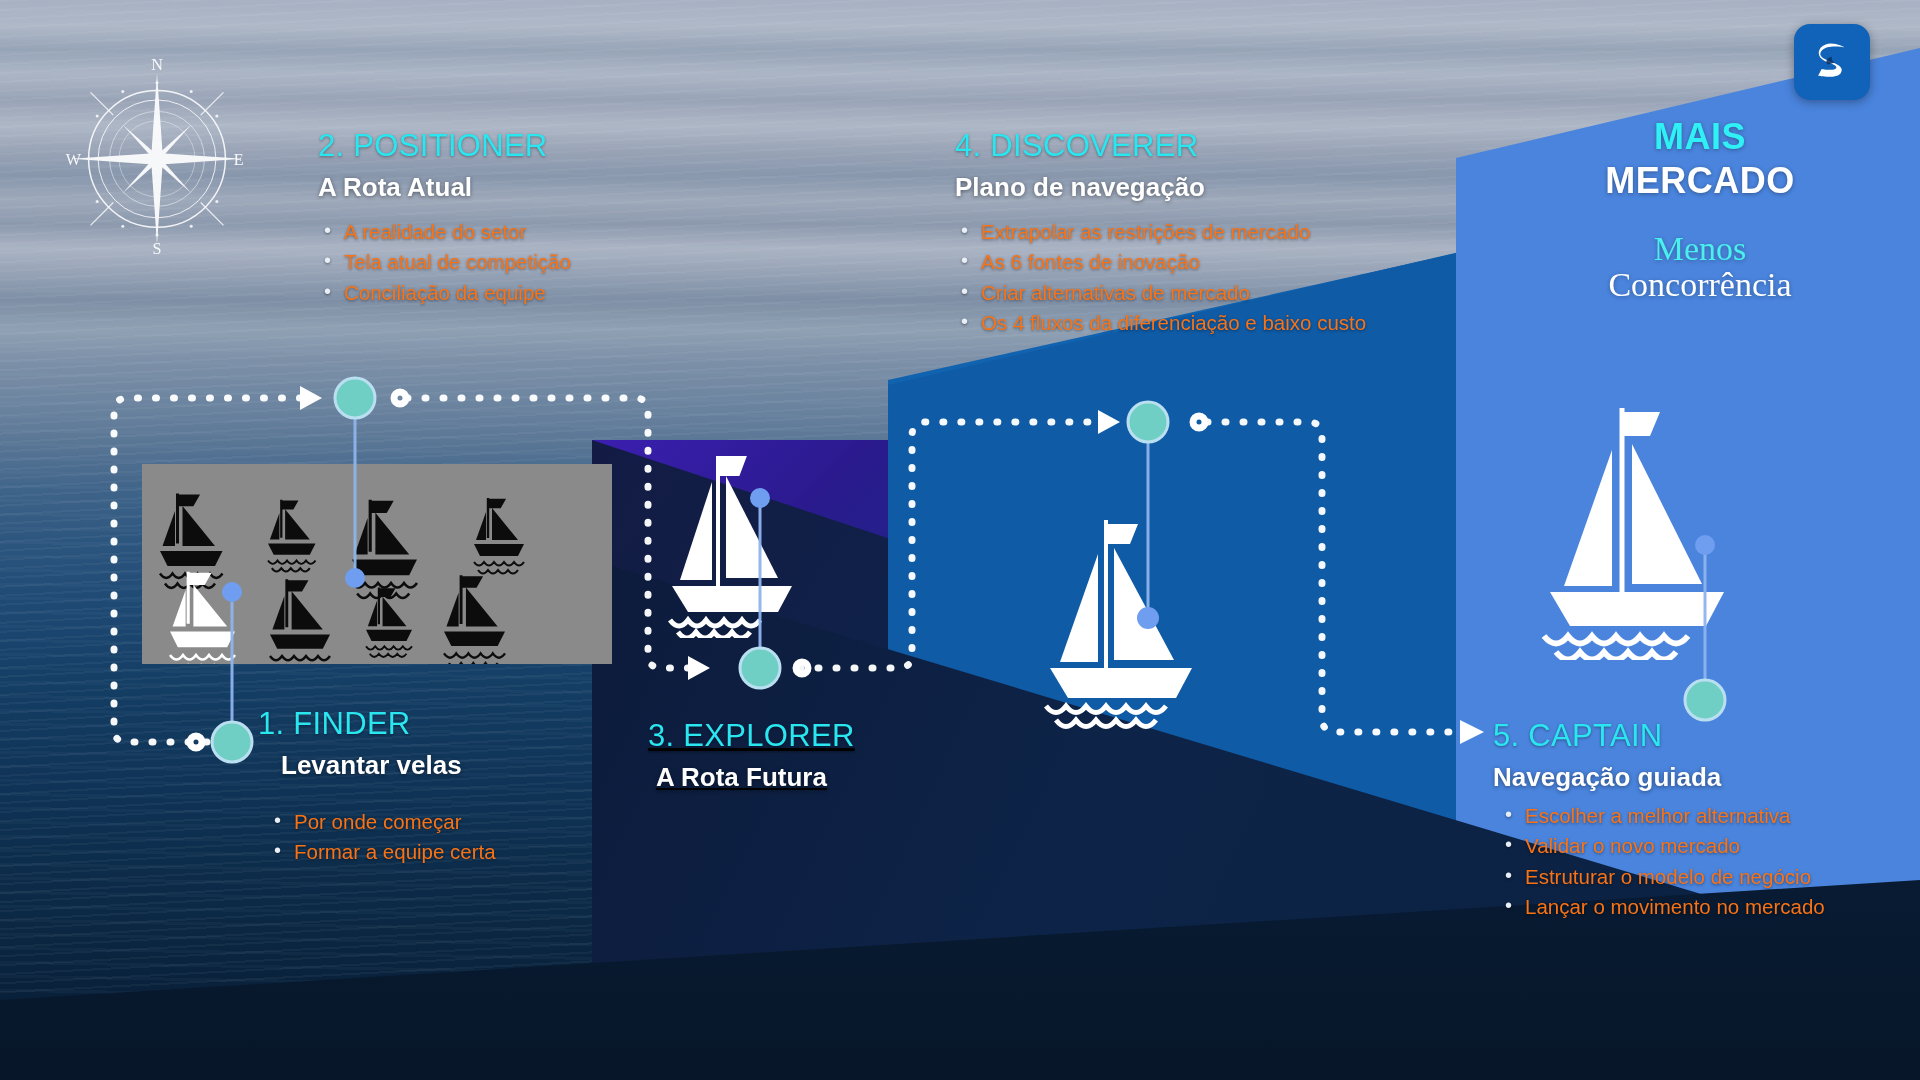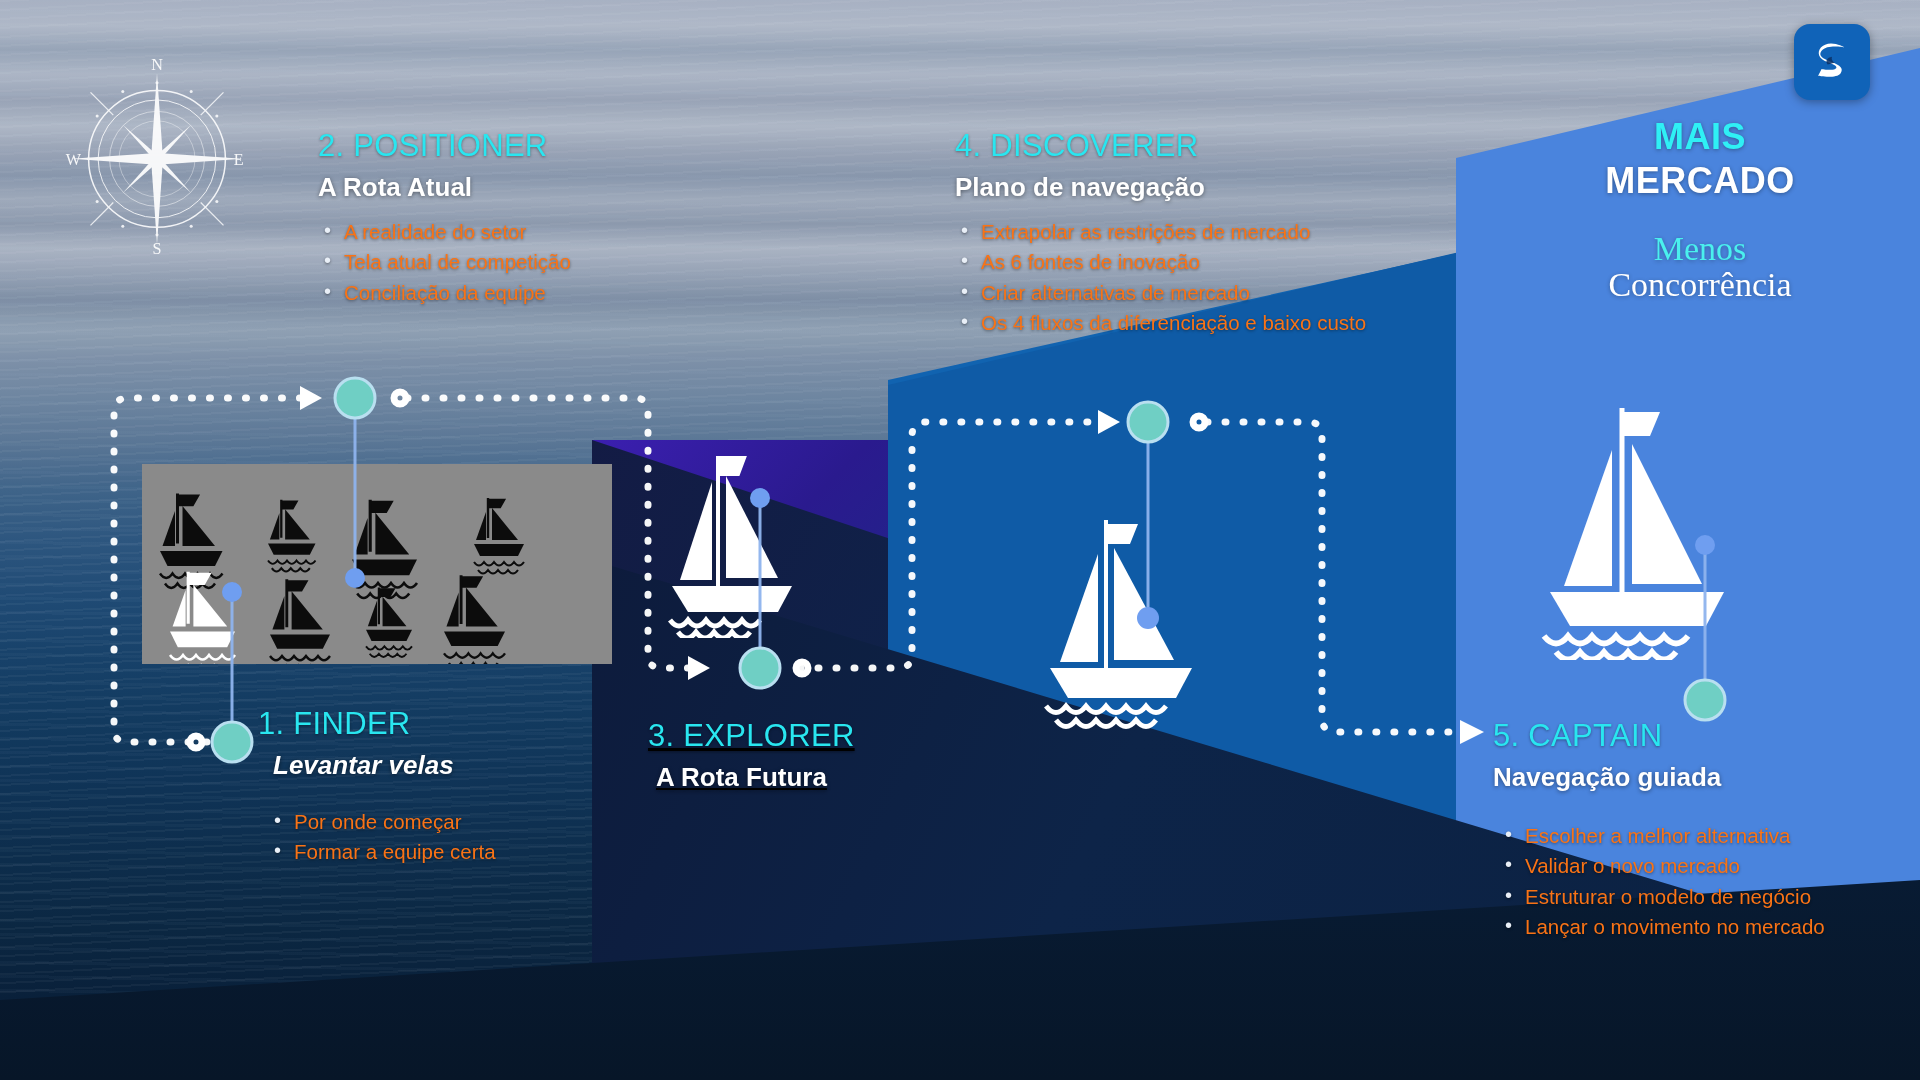--- a/index.html
+++ b/index.html
@@ -116,27 +116,27 @@
     color:#f97316; font-size:20.5px; line-height:1.48; position:relative;
     padding-left:26px; text-shadow:0 1px 3px rgba(0,0,0,.45);
   }
   ul.bul li::before{
     content:"•"; position:absolute; left:6px; top:-1px; font-size:20px; color:#e9eff7;
   }
 
   .blk-b2{ left:318px; top:128px; width:420px; }
   .blk-b4{ left:955px; top:128px; width:520px; }
   .blk-b1{ left:258px; top:706px; width:380px; }
-  .blk-b1 .htitle{ margin-left:15px;font-style:italic; }
+  .blk-b1 .htitle{ margin-left:23px; }
   .blk-b1 ul.bul{ margin-top:26px; margin-left:10px; }
   .blk-b3{ left:648px; top:718px; width:560px;text-decoration:underline; }
   .blk-b3 .htitle{ margin-left:8px; }
   .blk-b3 ul.bul{ margin-top:24px; margin-left:0px; }
   .blk-b5{ left:1493px; top:718px; width:420px; }
-  .blk-b5 ul.bul{ margin-top:28px; margin-left:6px; }
+  .blk-b5 ul.bul{ margin-top:8px; margin-left:6px; }
 
   
   .hero{ position:absolute; left:1540px; top:116px; width:320px; text-align:center; }
   .hero .l1{ color:#2ff0f5; font-size:36px; font-weight:700; letter-spacing:.5px;
              text-shadow:0 1px 4px rgba(0,0,0,.35); }
   .hero .l2{ color:#ffffff; font-size:36px; font-weight:700; letter-spacing:.5px; margin-top:2px;
              text-shadow:0 1px 4px rgba(0,0,0,.35); }
   .hero .l3{ color:#4af0ee; font-size:34px; font-family:"Liberation Serif", serif; margin-top:28px;
              text-shadow:0 1px 4px rgba(0,0,0,.3); }
   .hero .l4{ color:#ffffff; font-size:34px; font-family:"Liberation Serif", serif; margin-top:-2px;

